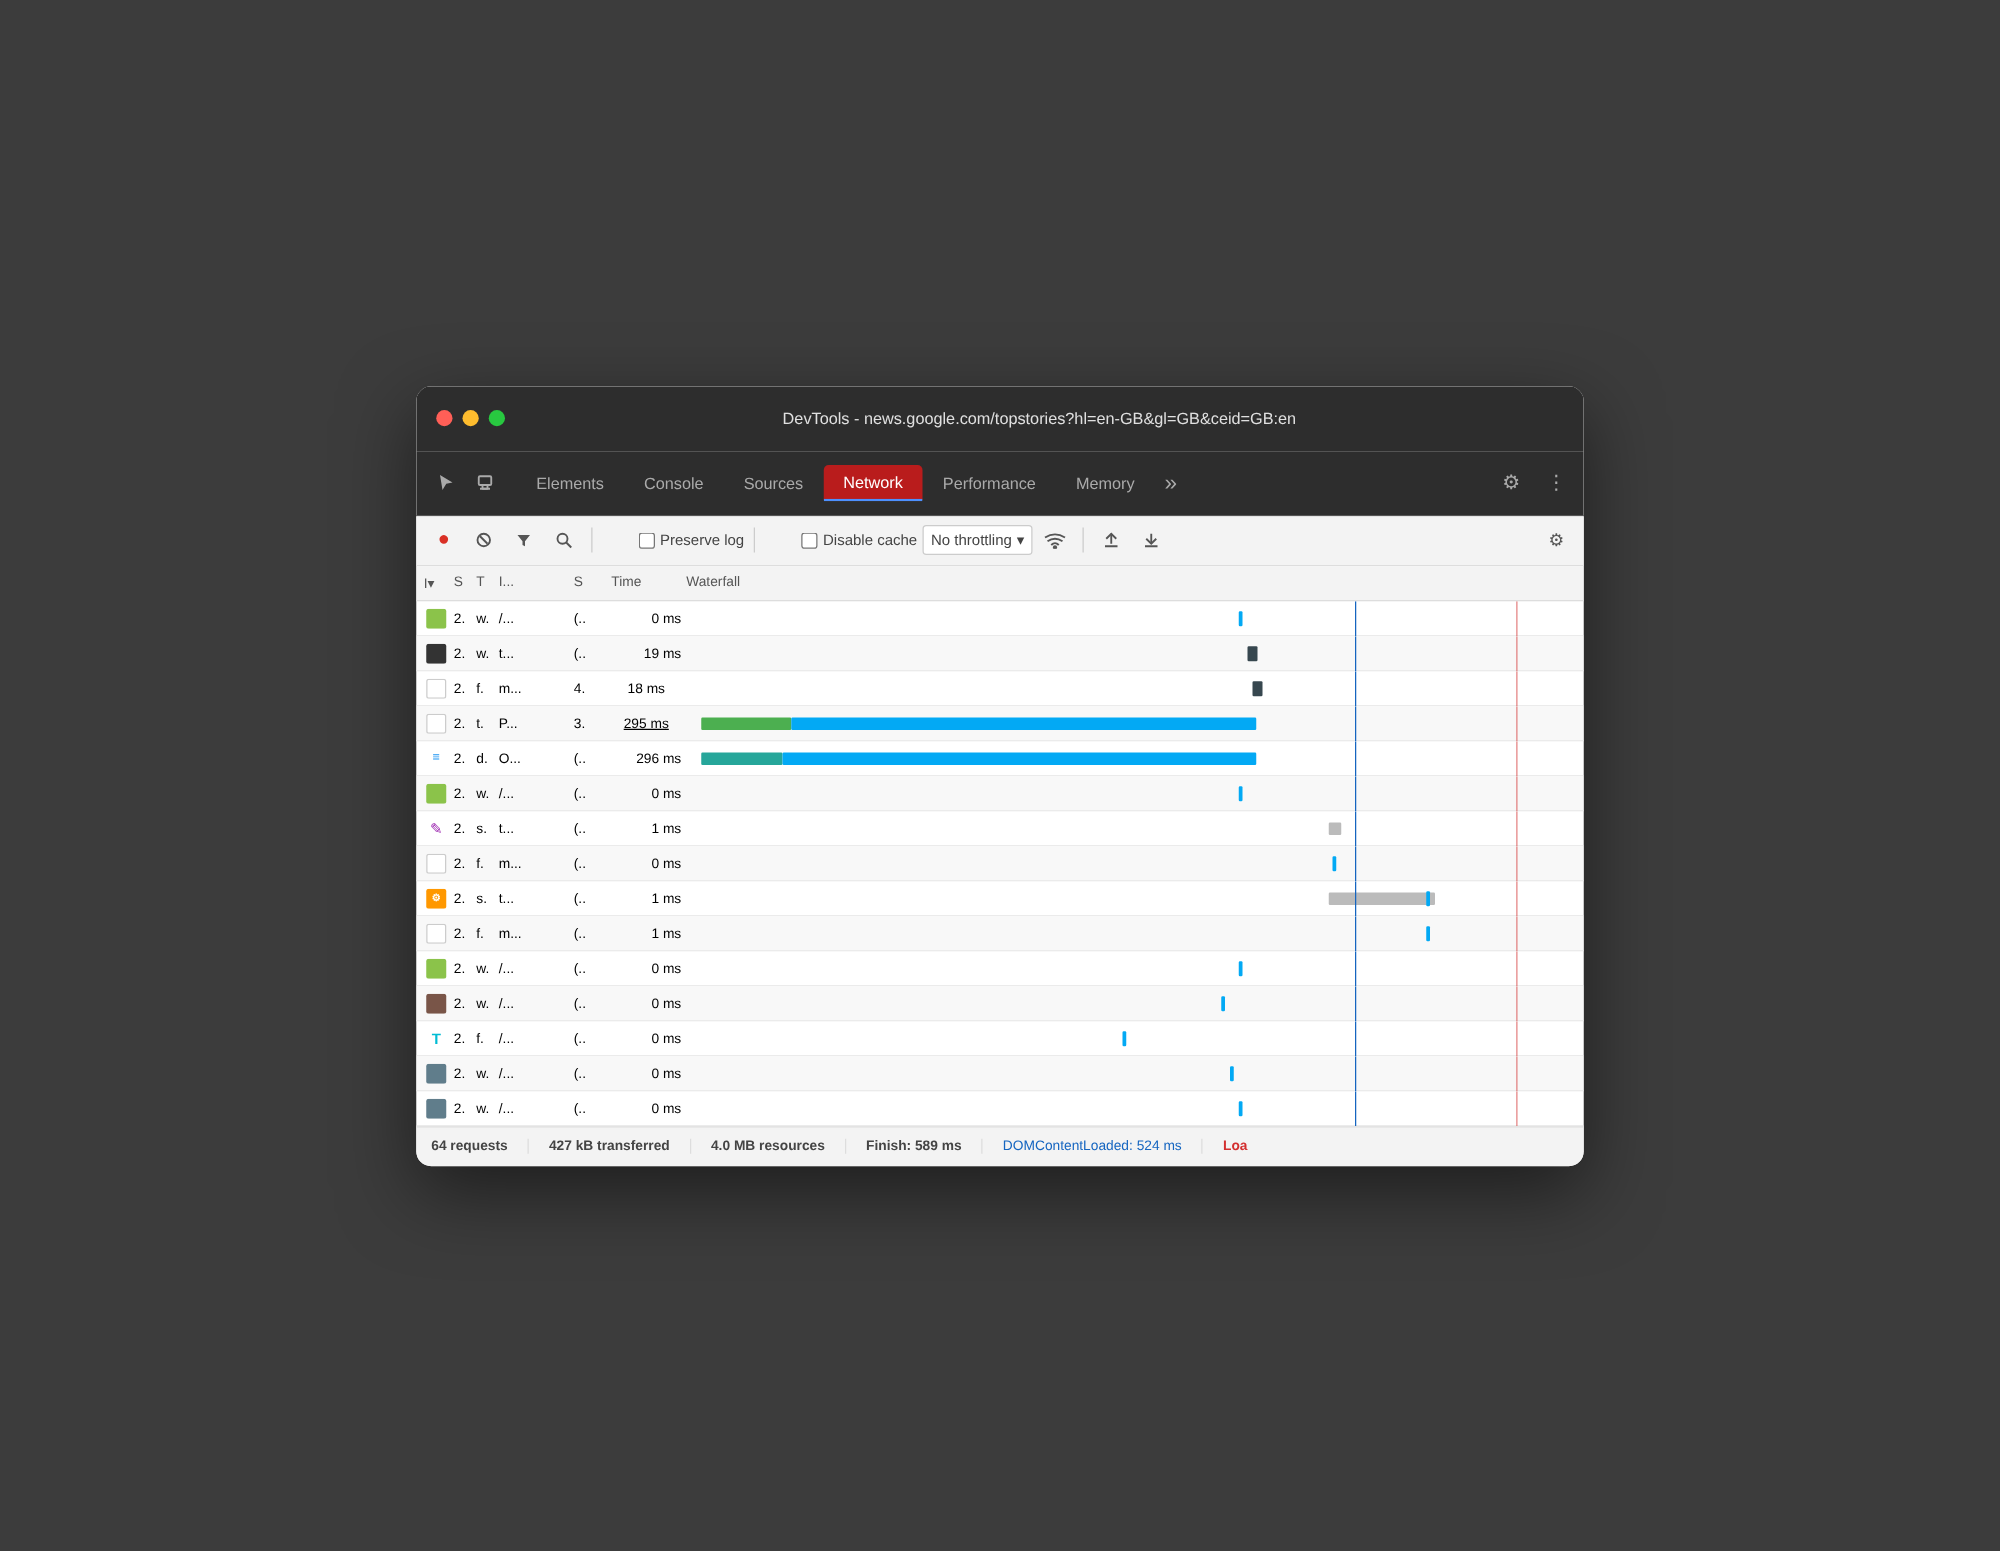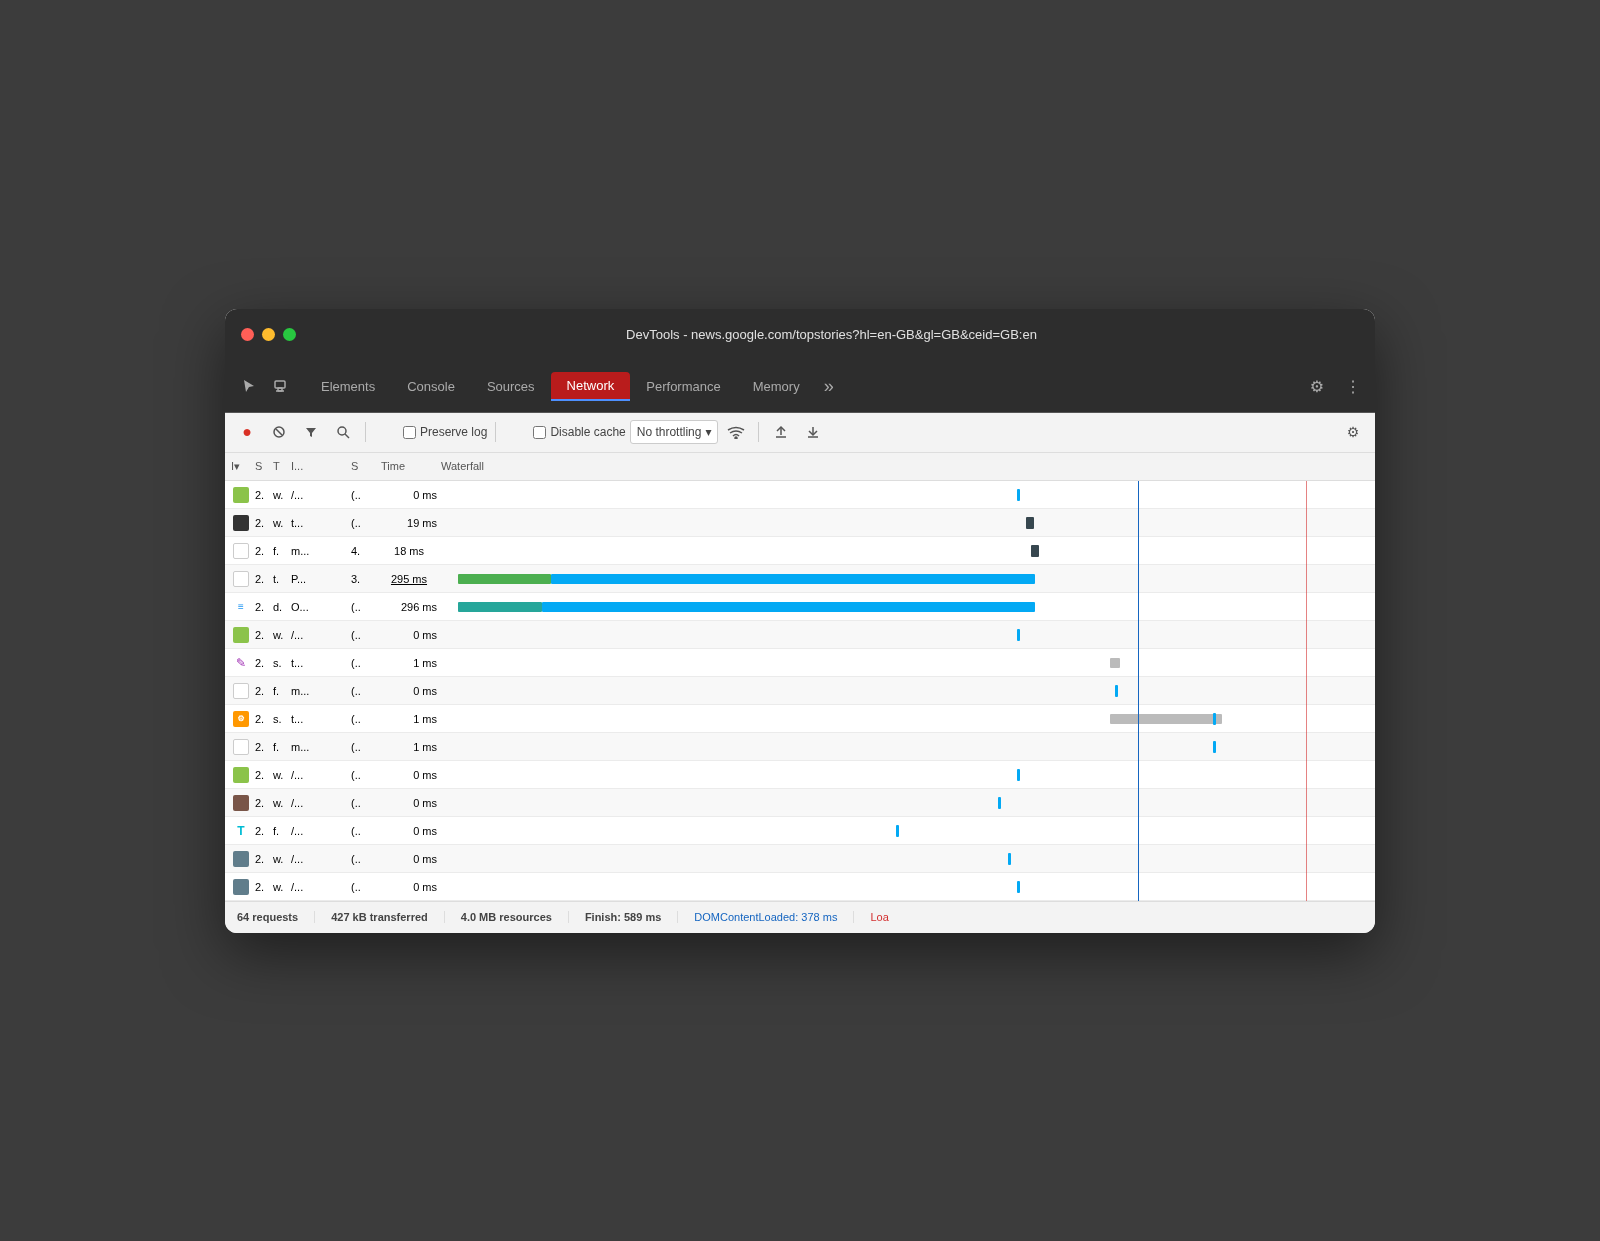--- a/index.html
+++ b/index.html
@@ -5,21 +5,21 @@
     * { box-sizing: border-box; margin: 0; padding: 0; }
     body {
       background: #3c3c3c;
       display: flex;
       justify-content: center;
       align-items: center;
       min-height: 100vh;
       font-family: -apple-system, BlinkMacSystemFont, 'Helvetica Neue', sans-serif;
     }
     .window {
-      width: 1150px;
+      width: 934px;
       background: #ffffff;
       border-radius: 12px;
       overflow: hidden;
       box-shadow: 0 20px 60px rgba(0,0,0,0.5);
     }
     .titlebar {
       background: #2d2d2d;
       height: 52px;
       display: flex;
       align-items: center;
@@ -176,21 +176,21 @@
       gap: 0;
     }
     .status-seg {
       padding: 0 16px 0 0;
       border-right: 1px solid #ddd;
       margin-right: 16px;
       font-weight: bold;
     }
     .status-seg:last-child { border-right: none; margin-right: 0; }
     .status-dom { color: #1565C0; font-weight: 500; }
-    .status-load { color: #D32F2F; font-weight: 400; }
+    .status-load { color: #D32F2F; font-weight: 700; }
   </style>
 </head>
 <body>
 
 <div class="window">
 
   <div class="titlebar">
     <span class="traffic-light close"></span>
     <span class="traffic-light minimize"></span>
     <span class="traffic-light maximize"></span>
@@ -538,16 +538,16 @@
       </div>
 
     </div>
   </div>
 
   <div class="status-bar">
     <span class="status-seg">64 requests</span>
     <span class="status-seg">427 kB transferred</span>
     <span class="status-seg">4.0 MB resources</span>
     <span class="status-seg">Finish: 589 ms</span>
-    <span class="status-seg status-dom">DOMContentLoaded: 378 ms</span>
+    <span class="status-seg status-dom">DOMContentLoaded: 524 ms</span>
     <span class="status-load">Loa</span>
   </div>
 </div>
 
 </body></html>

